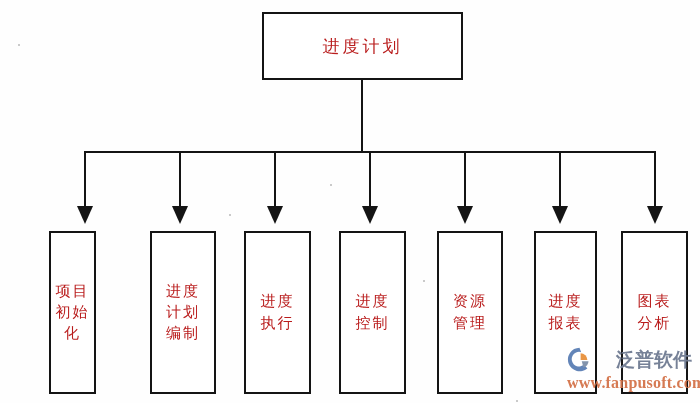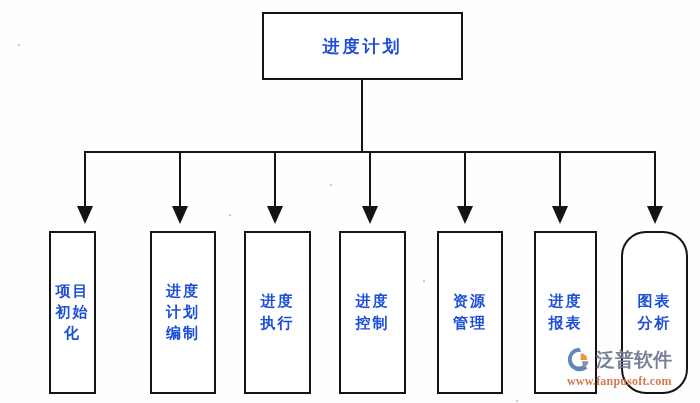--- a/index.html
+++ b/index.html
@@ -23,23 +23,23 @@
     border: 2px solid #141414;
     background: #ffffff;
     display: flex;
     align-items: center;
     justify-content: center;
     text-align: center;
   }
   .node-label {
     font-size: 15px;
     line-height: 1.42;
-    color: #1d4ed8;
+    color: #b91c1c;
     letter-spacing: 1px;
-    font-weight: 700;
+    font-weight: 400;
     white-space: pre-line;
   }
   #root-node {
     left: 262px;
     top: 12px;
     width: 201px;
     height: 68px;
   }
   #root-node .node-label {
     font-size: 17px;
@@ -105,30 +105,32 @@
     width: 27px;
     height: 27px;
     flex: 0 0 auto;
   }
   #watermark-brand {
     font-size: 19px;
     font-weight: 700;
     color: #6f7b92;
     letter-spacing: 0px;
     white-space: nowrap;
+    padding-left: 20px;
   }
   #watermark-url {
     margin-top: 1px;
     margin-left: 1px;
-    font-size: 12px;
+    font-size: 16px;
     font-weight: 700;
     color: #d4734a;
     letter-spacing: 0.2px;
     white-space: nowrap;
     font-family: "Liberation Serif", serif;
+    text-align: right;
   }
 
   
   .speck {
     position: absolute;
     background: #b9b9b9;
     width: 2px;
     height: 2px;
     border-radius: 50%;
   }
@@ -180,21 +182,21 @@
 控制</span>
   </div>
   <div class="node leaf-node" style="left:437px; width:66px;text-align:center;">
     <span class="node-label">资源
 管理</span>
   </div>
   <div class="node leaf-node" style="left:534px; width:63px;">
     <span class="node-label">进度
 报表</span>
   </div>
-  <div class="node leaf-node" style="left:621px; width:67px;border-radius:25px;">
+  <div class="node leaf-node" style="left:621px; width:67px;">
     <span class="node-label">图表
 分析</span>
   </div>
 
   <div class="speck" style="left:18px; top:44px;"></div>
   <div class="speck" style="left:330px; top:184px;"></div>
   <div class="speck" style="left:229px; top:214px;"></div>
   <div class="speck" style="left:423px; top:280px;"></div>
   <div class="speck" style="left:516px; top:400px;"></div>
 

